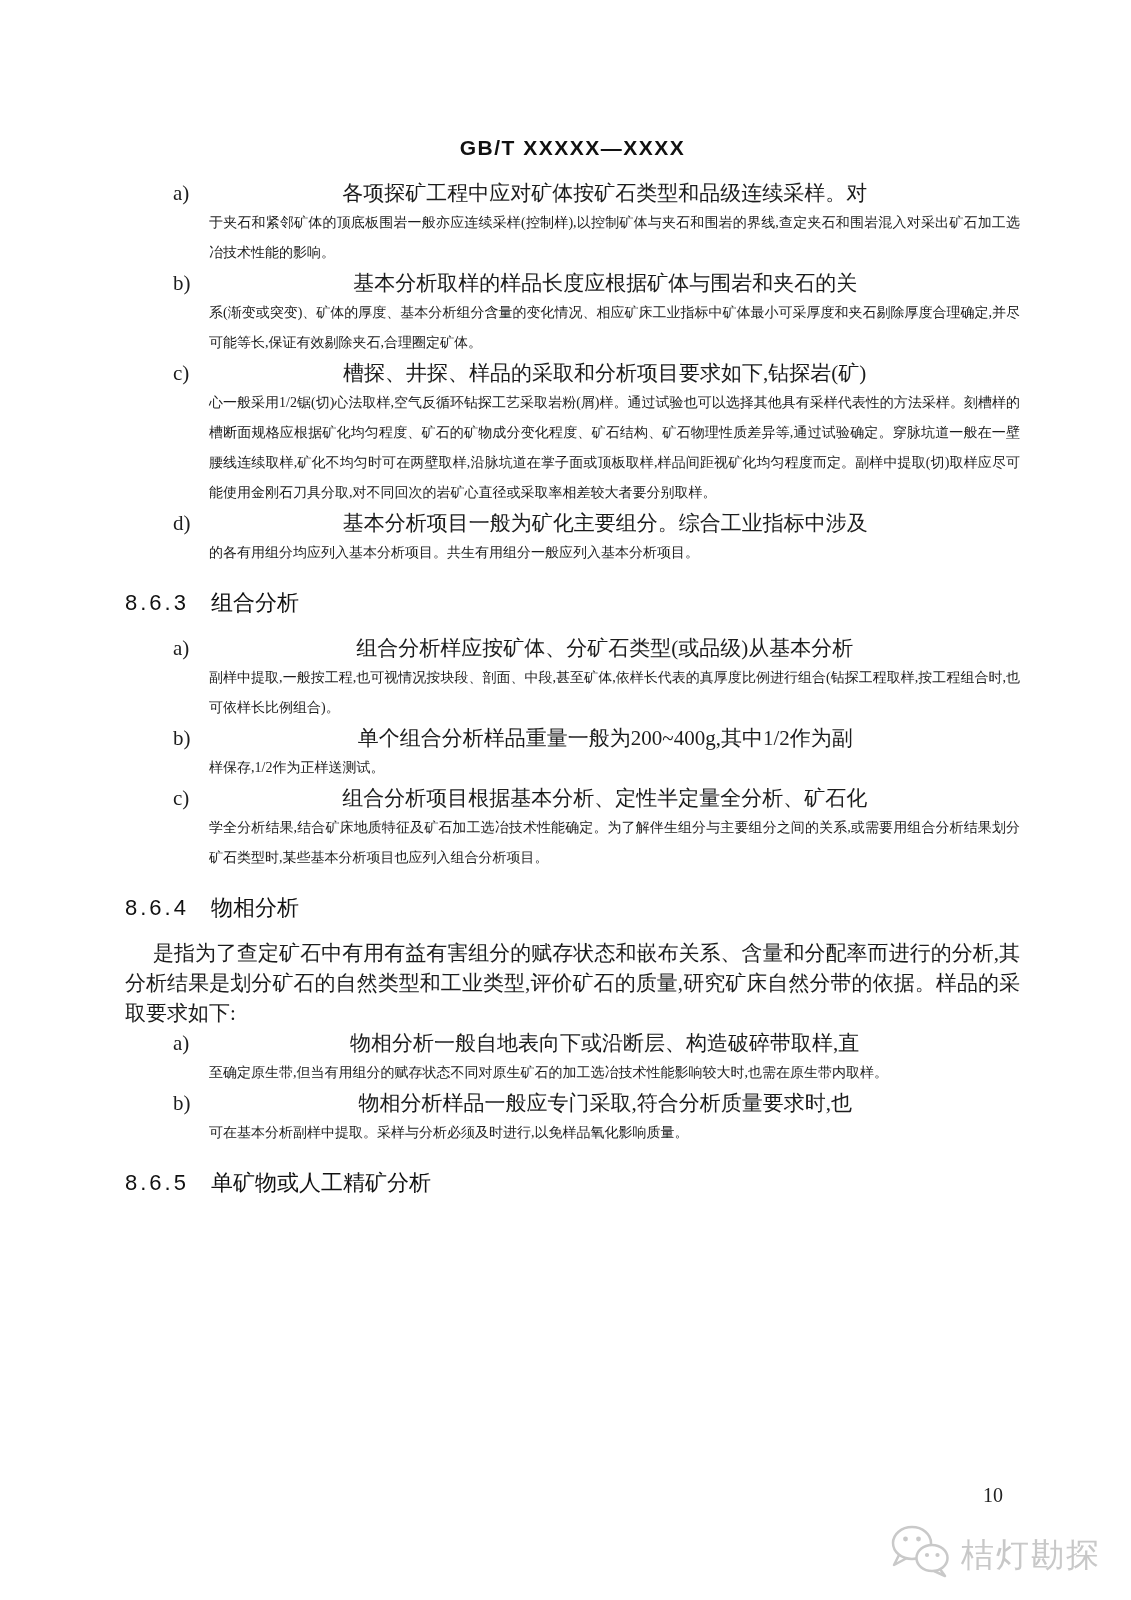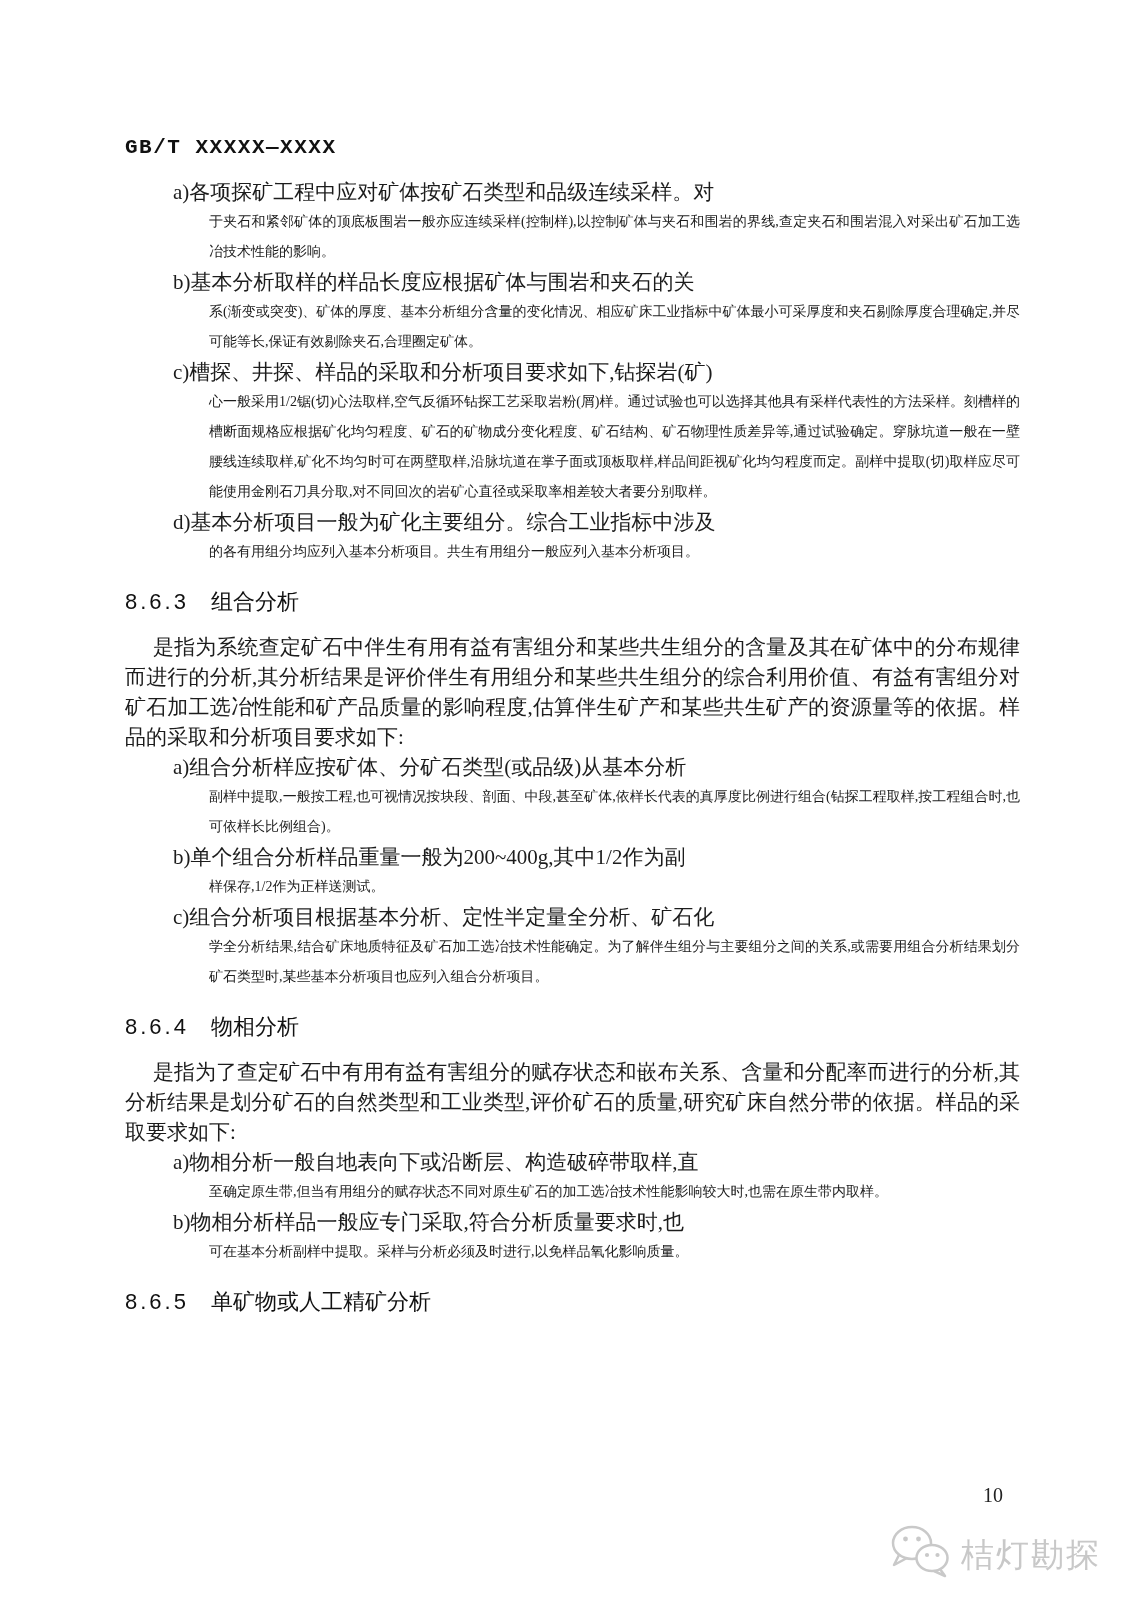--- a/index.html
+++ b/index.html
@@ -16,41 +16,41 @@
     color: #1c1c1c;
     overflow: hidden;
   }
   .content {
     position: absolute;
     left: 125px;
     top: 136px;
     width: 895px;
   }
   .doc-code {
-    text-align: left;
-    font-family: Liberation Mono, monospace;
+    text-align: center;
+    font-family: Liberation Sans, sans-serif;
     font-weight: 600;
     font-size: 21px;
     letter-spacing: 1.5px;
     margin-bottom: 18px;
     color: #111;
   }
   .item .first {
     display: flex;
     font-size: 21px;
     line-height: 30px;
   }
   .item .label {
     padding-left: 48px;
     white-space: nowrap;
     font-family: "Liberation Serif", serif;
   }
   .item .fl {
     flex: 1;
-    text-align: left;
+    text-align: center;
   }
   .item .rest {
     margin-left: 84px;
     font-size: 14px;
     line-height: 30px;
     text-align: justify;
   }
   .sec-heading {
     font-family: "Liberation Sans", sans-serif;
     font-weight: normal;
@@ -129,21 +129,20 @@
           <span class="fl">基本分析项目一般为矿化主要组分。综合工业指标中涉及</span>
         </div>
         <div class="rest">的各有用组分均应列入基本分析项目。共生有用组分一般应列入基本分析项目。</div>
       </div>
     </div>
 
     <div class="sec-heading">
       <span class="num">8.6.3</span>
       <span class="ttl">组合分析</span>
     </div>
-    <div class="para">是指为系统查定矿石中伴生有用有益有害组分和某些共生组分的含量及其在矿体中的分布规律而进行的分析,其分析结果是评价伴生有用组分和某些共生组分的综合利用价值、有益有害组分对矿石加工选冶性能和矿产品质量的影响程度,估算伴生矿产和某些共生矿产的资源量等的依据。样品的采取和分析项目要求如下:</div>
     <div>
       <div class="item">
         <div class="first">
           <span class="label">a)</span>
           <span class="fl">组合分析样应按矿体、分矿石类型(或品级)从基本分析</span>
         </div>
         <div class="rest">副样中提取,一般按工程,也可视情况按块段、剖面、中段,甚至矿体,依样长代表的真厚度比例进行组合(钻探工程取样,按工程组合时,也可依样长比例组合)。</div>
       </div>
       <div class="item">
         <div class="first">

